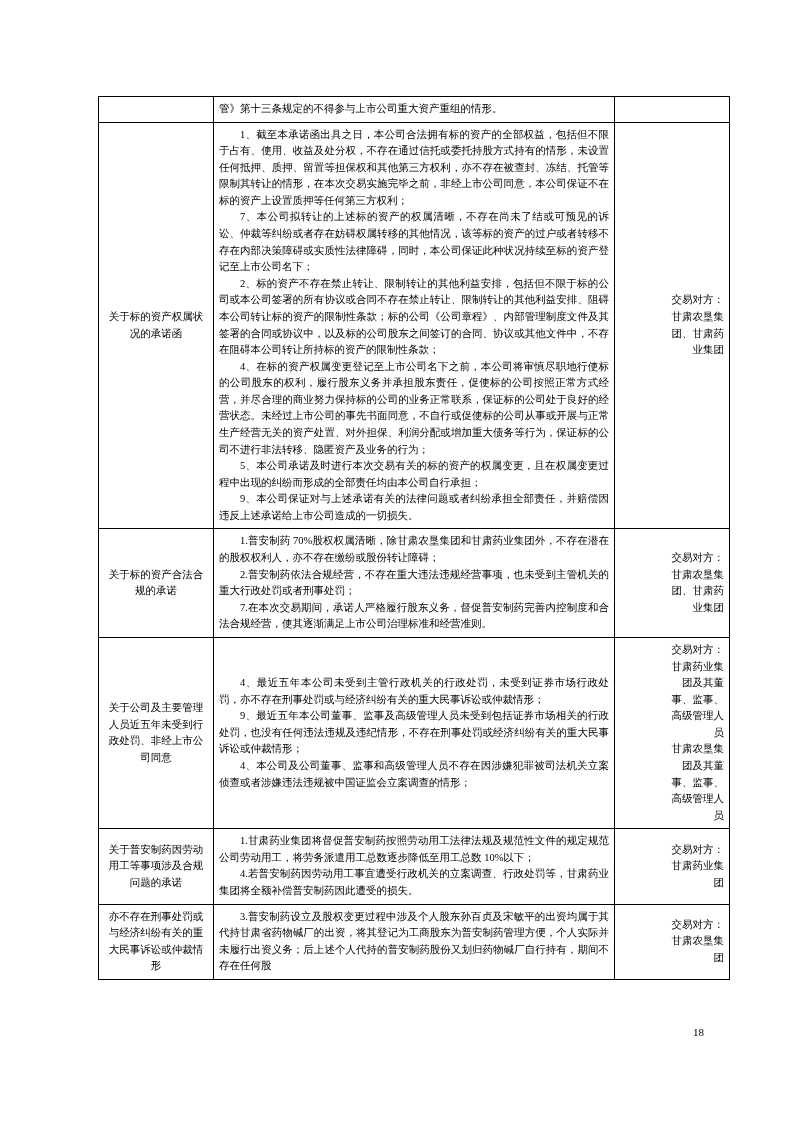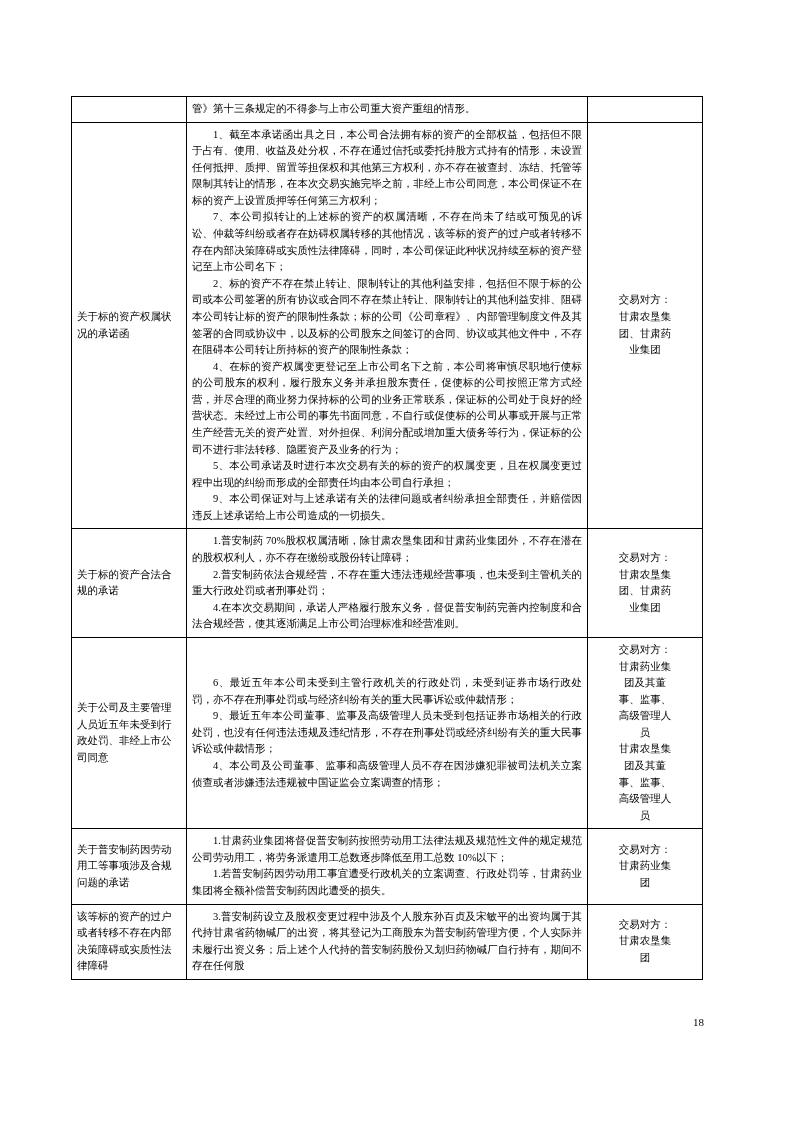--- a/index.html
+++ b/index.html
@@ -12,48 +12,49 @@
     height: 1122px;
     font-family: "Liberation Serif", "DejaVu Serif", serif;
     color: #000000;
     position: relative;
   }
   .page {
     position: relative;
     width: 794px;
     height: 1072px;
     box-sizing: border-box;
-    padding: 96px 90px 70px 71px;
+    padding: 96px 90px 70px 98px;
   }
   table.doc-table {
     width: 614px;
     border-collapse: collapse;
     table-layout: fixed;
     margin: 0;
   }
   table.doc-table td {
     border: 1px solid #000000;
     vertical-align: middle;
     padding: 4px 5px 4px 5px;
     font-size: 10.5px;
     line-height: 1.58;
     font-family: "Liberation Serif", "DejaVu Serif", serif;
     word-break: break-all;
   }
   td.col-topic {
     width: 104px;
+    text-align: center;
   }
   td.col-body {
     width: 390px;
     text-align: justify;
     text-justify: inter-ideograph;
   }
   td.col-party {
     width: 104px;
-    text-align: center;
+    text-align: right;
     vertical-align: top;
   }
   td.col-party.mid {
     vertical-align: middle;
   }
   .body-p {
     margin: 0;
     text-indent: 2em;
   }
   .body-p.noindent {
@@ -62,21 +63,21 @@
   .topic-text {
     display: block;
   }
   .party-text {
     display: block;
     line-height: 1.58;
   }
   .page-number {
     position: absolute;
     right: 90px;
-    bottom: 44px;
+    bottom: 34px;
     font-size: 11px;
     font-family: "Liberation Serif", "DejaVu Serif", serif;
   }
 </style>
 </head>
 <body>
 
 <div class="page">
   <table class="doc-table">
     <tbody>
@@ -111,36 +112,36 @@
         </td>
       </tr>
 
       <tr>
         <td class="col-topic">
           <span class="topic-text">关于标的资产合法合规的承诺</span>
         </td>
         <td class="col-body">
           <p class="body-p">1.普安制药 70%股权权属清晰，除甘肃农垦集团和甘肃药业集团外，不存在潜在的股权权利人，亦不存在缴纷或股份转让障碍；</p>
           <p class="body-p">2.普安制药依法合规经营，不存在重大违法违规经营事项，也未受到主管机关的重大行政处罚或者刑事处罚；</p>
-          <p class="body-p">4.在本次交易期间，承诺人严格履行股东义务，督促普安制药完善内控制度和合法合规经营，使其逐渐满足上市公司治理标准和经营准则。</p>
+          <p class="body-p">7.在本次交易期间，承诺人严格履行股东义务，督促普安制药完善内控制度和合法合规经营，使其逐渐满足上市公司治理标准和经营准则。</p>
         </td>
         <td class="col-party mid">
           <span class="party-text">交易对方：</span>
           <span class="party-text">甘肃农垦集</span>
           <span class="party-text">团、甘肃药</span>
           <span class="party-text">业集团</span>
         </td>
       </tr>
 
       <tr>
         <td class="col-topic">
           <span class="topic-text">关于公司及主要管理人员近五年未受到行政处罚、非经上市公司同意</span>
         </td>
         <td class="col-body">
-          <p class="body-p">6、最近五年本公司未受到主管行政机关的行政处罚，未受到证券市场行政处罚，亦不存在刑事处罚或与经济纠纷有关的重大民事诉讼或仲裁情形；</p>
+          <p class="body-p">4、最近五年本公司未受到主管行政机关的行政处罚，未受到证券市场行政处罚，亦不存在刑事处罚或与经济纠纷有关的重大民事诉讼或仲裁情形；</p>
           <p class="body-p">9、最近五年本公司董事、监事及高级管理人员未受到包括证券市场相关的行政处罚，也没有任何违法违规及违纪情形，不存在刑事处罚或经济纠纷有关的重大民事诉讼或仲裁情形；</p>
           <p class="body-p">4、本公司及公司董事、监事和高级管理人员不存在因涉嫌犯罪被司法机关立案侦查或者涉嫌违法违规被中国证监会立案调查的情形；</p>
         </td>
         <td class="col-party">
           <span class="party-text">交易对方：</span>
           <span class="party-text">甘肃药业集</span>
           <span class="party-text">团及其董</span>
           <span class="party-text">事、监事、</span>
           <span class="party-text">高级管理人</span>
           <span class="party-text">员</span>
@@ -151,32 +152,32 @@
           <span class="party-text">员</span>
         </td>
       </tr>
 
       <tr>
         <td class="col-topic">
           <span class="topic-text">关于普安制药因劳动用工等事项涉及合规问题的承诺</span>
         </td>
         <td class="col-body">
           <p class="body-p">1.甘肃药业集团将督促普安制药按照劳动用工法律法规及规范性文件的规定规范公司劳动用工，将劳务派遣用工总数逐步降低至用工总数 10%以下；</p>
-          <p class="body-p">1.若普安制药因劳动用工事宜遭受行政机关的立案调查、行政处罚等，甘肃药业集团将全额补偿普安制药因此遭受的损失。</p>
+          <p class="body-p">4.若普安制药因劳动用工事宜遭受行政机关的立案调查、行政处罚等，甘肃药业集团将全额补偿普安制药因此遭受的损失。</p>
         </td>
         <td class="col-party mid">
           <span class="party-text">交易对方：</span>
           <span class="party-text">甘肃药业集</span>
           <span class="party-text">团</span>
         </td>
       </tr>
 
       <tr>
         <td class="col-topic">
-          <span class="topic-text">该等标的资产的过户或者转移不存在内部决策障碍或实质性法律障碍</span>
+          <span class="topic-text">亦不存在刑事处罚或与经济纠纷有关的重大民事诉讼或仲裁情形</span>
         </td>
         <td class="col-body">
           <p class="body-p">3.普安制药设立及股权变更过程中涉及个人股东孙百贞及宋敏平的出资均属于其代持甘肃省药物碱厂的出资，将其登记为工商股东为普安制药管理方便，个人实际并未履行出资义务；后上述个人代持的普安制药股份又划归药物碱厂自行持有，期间不存在任何股</p>
         </td>
         <td class="col-party mid">
           <span class="party-text">交易对方：</span>
           <span class="party-text">甘肃农垦集</span>
           <span class="party-text">团</span>
         </td>
       </tr>

